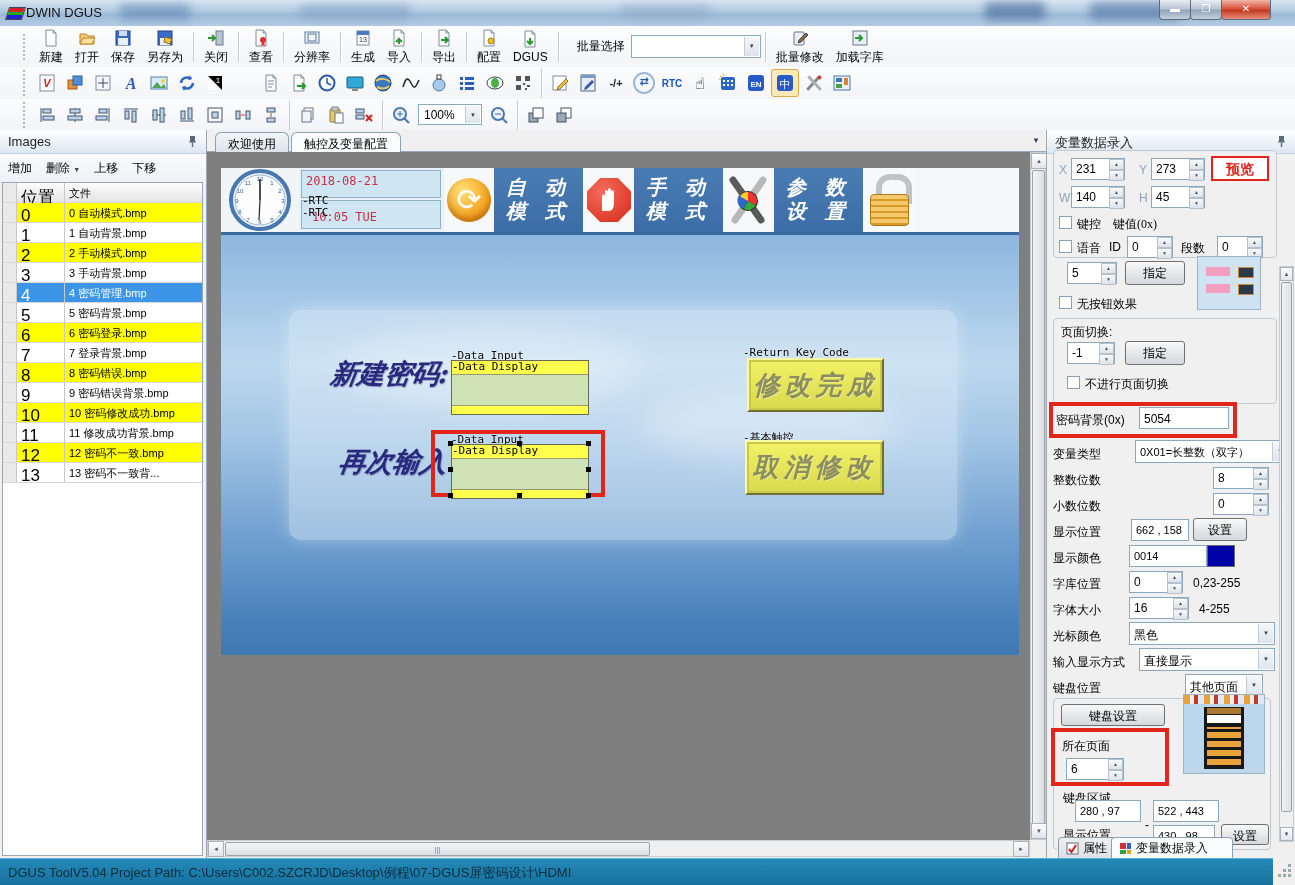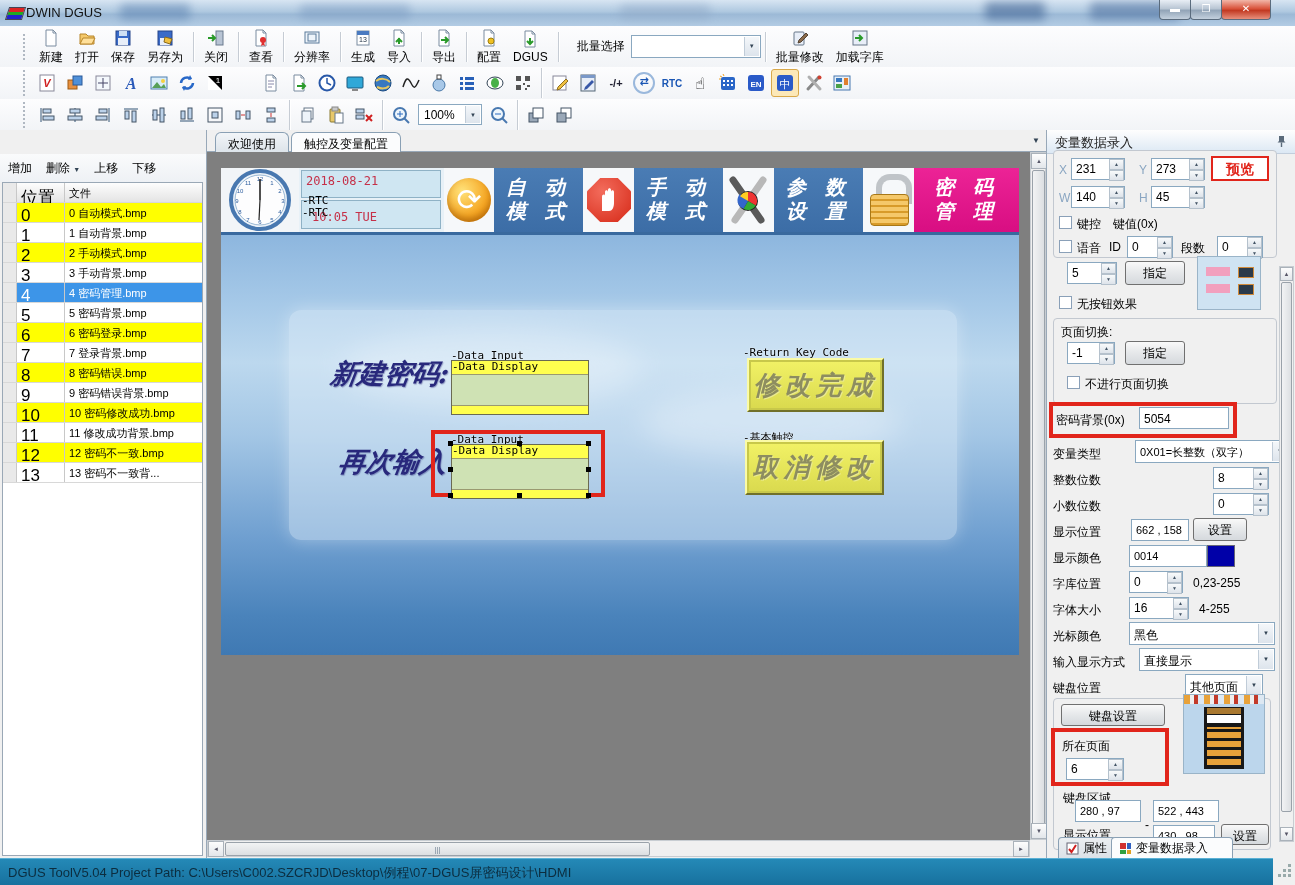--- a/index.html
+++ b/index.html
@@ -565,20 +565,27 @@
     </div>
     <div class="sbtn">
       <svg width="20" height="20" viewBox="0 0 20 20">
         <rect x="7" y="3" width="10" height="10" fill="#fff" stroke="#456"></rect>
         <rect x="3" y="8" width="9" height="9" fill="#9aa8b8" stroke="#456"></rect>
       </svg>
     </div>
   </div>
 
 <div id="lpanel" class="abs">
+  <div id="lp-head">
+    <span>Images</span>
+    <svg class="pin" viewBox="0 0 11 13">
+        <path d="M3 1h5v5l1.5 1.5h-8L3 6z" fill="#5a6a7a"></path>
+        <path d="M5.5 7.5V12" stroke="#5a6a7a" stroke-width="1.4"></path>
+      </svg>
+  </div>
   <div id="lp-tools">
     <span class="ltb">增加</span>
     <span class="ltb"><span>删除</span> <span style="font-size:7px;color:#345;">▼</span></span>
     <span class="ltb">上移</span>
     <span class="ltb">下移</span>
   </div>
   <div id="imgtable">
     <div class="irow head">
       <div class="gut"></div>
       <div class="c1">位置</div>
@@ -740,24 +747,20 @@
       </div>
       <div class="tile navbtn" style="left:553px;width:89px;">
         <div>参 数</div>
           <div>设 置</div>
       </div>
 
       <div class="tile" style="left:642px;width:51px;background:#f6f8fa;">
         <div style="position:absolute;left:13px;top:6px;width:24px;height:24px;border:6px solid #c0c4c8;border-bottom:none;border-radius:14px 14px 0 0;"></div>
         <div style="position:absolute;left:7px;top:26px;width:37px;height:30px;border-radius:4px;background:repeating-linear-gradient(180deg,#f5c86a 0 4px,#d89b2a 4px 6px);border:1px solid #a87818;"></div>
       </div>
-      <div class="tile navbtn magenta" style="left:693px;width:105px;">
-        <div>密 码</div>
-          <div>管 理</div>
-      </div>
     </div>
 
     <div id="midpanel"></div>
 
     <div class="callig" style="left:110px;top:188px;">新建密码:</div>
     <div class="dlabel" style="left:230px;top:181px;">-Data Input</div>
     <div class="dbox" style="left:230px;top:192px;">
       <div class="bar1">-Data Display</div>
         <div class="body"></div>
         <div class="bar2"></div>
@@ -829,21 +832,21 @@
         <i>▲</i>
         <i>▼</i>
       </span></div>
   <div class="rlab xylab" style="left:92px;top:61px;">H</div>
   <div class="spin" style="left:104px;top:56px;width:54px;"><span>45</span><span class="ud">
         <i>▲</i>
         <i>▼</i>
       </span></div>
   <div class="cb" style="left:12px;top:86px;"></div>
   <div class="rlab" style="left:30px;top:86px;">键控</div>
-  <div class="rlab" style="left:66px;top:86px;">键值(0x)</div>
+  <div class="rlab" style="left:66px;top:86px;font-family:Liberation Serif, serif;">键值(0x)</div>
   <div class="cb" style="left:12px;top:110px;"></div>
   <div class="rlab" style="left:30px;top:110px;">语音</div>
   <div class="rlab" style="left:62px;top:110px;">ID</div>
   <div class="spin" style="left:80px;top:106px;width:46px;"><span>0</span><span class="ud">
         <i>▲</i>
         <i>▼</i>
       </span></div>
   <div class="rlab" style="left:134px;top:110px;">段数</div>
   <div class="spin" style="left:170px;top:106px;width:46px;"><span>0</span><span class="ud">
         <i>▲</i>

